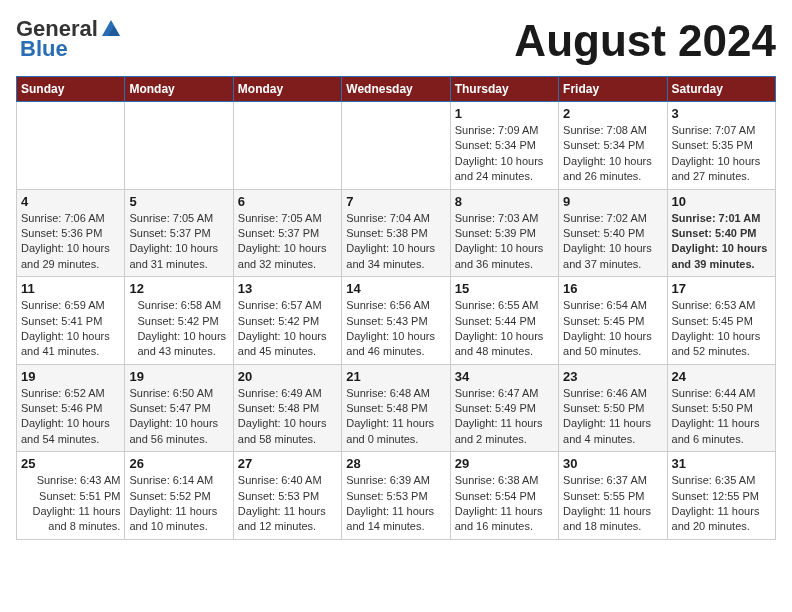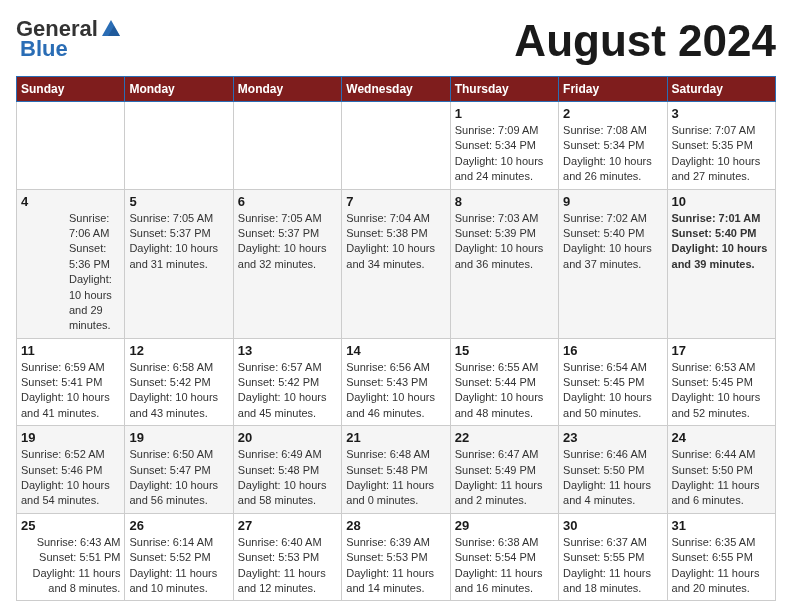--- a/index.html
+++ b/index.html
@@ -131,21 +131,21 @@
           <span class="day-number">3</span>
           <div class="day-info" style="white-space: pre-line;">Sunrise: 7:07 AM
 Sunset: 5:35 PM
 Daylight: 10 hours
 and 27 minutes.</div>
         </td>
       </tr>
       <tr>
         <td>
           <span class="day-number">4</span>
-          <div class="day-info" style="white-space: pre-line; margin-left: 48px;">Sunrise: 7:06 AM
+          <div class="day-info" style="white-space: pre-line;">Sunrise: 7:06 AM
 Sunset: 5:36 PM
 Daylight: 10 hours
 and 29 minutes.</div>
         </td>
         <td>
           <span class="day-number">5</span>
           <div class="day-info" style="white-space: pre-line;">Sunrise: 7:05 AM
 Sunset: 5:37 PM
 Daylight: 10 hours
 and 31 minutes.</div>
@@ -189,21 +189,21 @@
       <tr>
         <td>
           <span class="day-number">11</span>
           <div class="day-info" style="white-space: pre-line;">Sunrise: 6:59 AM
 Sunset: 5:41 PM
 Daylight: 10 hours
 and 41 minutes.</div>
         </td>
         <td>
           <span class="day-number">12</span>
-          <div class="day-info" style="white-space: pre-line;">Sunrise: 6:58 AM
+          <div class="day-info" style="white-space: pre-line; margin-left: 8px;">Sunrise: 6:58 AM
 Sunset: 5:42 PM
 Daylight: 10 hours
 and 43 minutes.</div>
         </td>
         <td>
           <span class="day-number">13</span>
           <div class="day-info" style="white-space: pre-line;">Sunrise: 6:57 AM
 Sunset: 5:42 PM
 Daylight: 10 hours
 and 45 minutes.</div>
@@ -260,21 +260,21 @@
 and 58 minutes.</div>
         </td>
         <td>
           <span class="day-number">21</span>
           <div class="day-info" style="white-space: pre-line;">Sunrise: 6:48 AM
 Sunset: 5:48 PM
 Daylight: 11 hours
 and 0 minutes.</div>
         </td>
         <td>
-          <span class="day-number">22</span>
+          <span class="day-number">34</span>
           <div class="day-info" style="white-space: pre-line;">Sunrise: 6:47 AM
 Sunset: 5:49 PM
 Daylight: 11 hours
 and 2 minutes.</div>
         </td>
         <td>
           <span class="day-number">23</span>
           <div class="day-info" style="white-space: pre-line;">Sunrise: 6:46 AM
 Sunset: 5:50 PM
 Daylight: 11 hours
@@ -327,19 +327,19 @@
         <td>
           <span class="day-number">30</span>
           <div class="day-info" style="white-space: pre-line;">Sunrise: 6:37 AM
 Sunset: 5:55 PM
 Daylight: 11 hours
 and 18 minutes.</div>
         </td>
         <td>
           <span class="day-number">31</span>
           <div class="day-info" style="white-space: pre-line;">Sunrise: 6:35 AM
-Sunset: 6:55 PM
+Sunset: 12:55 PM
 Daylight: 11 hours
 and 20 minutes.</div>
         </td>
       </tr>
     </tbody>
 </table>
 
 </body></html>

